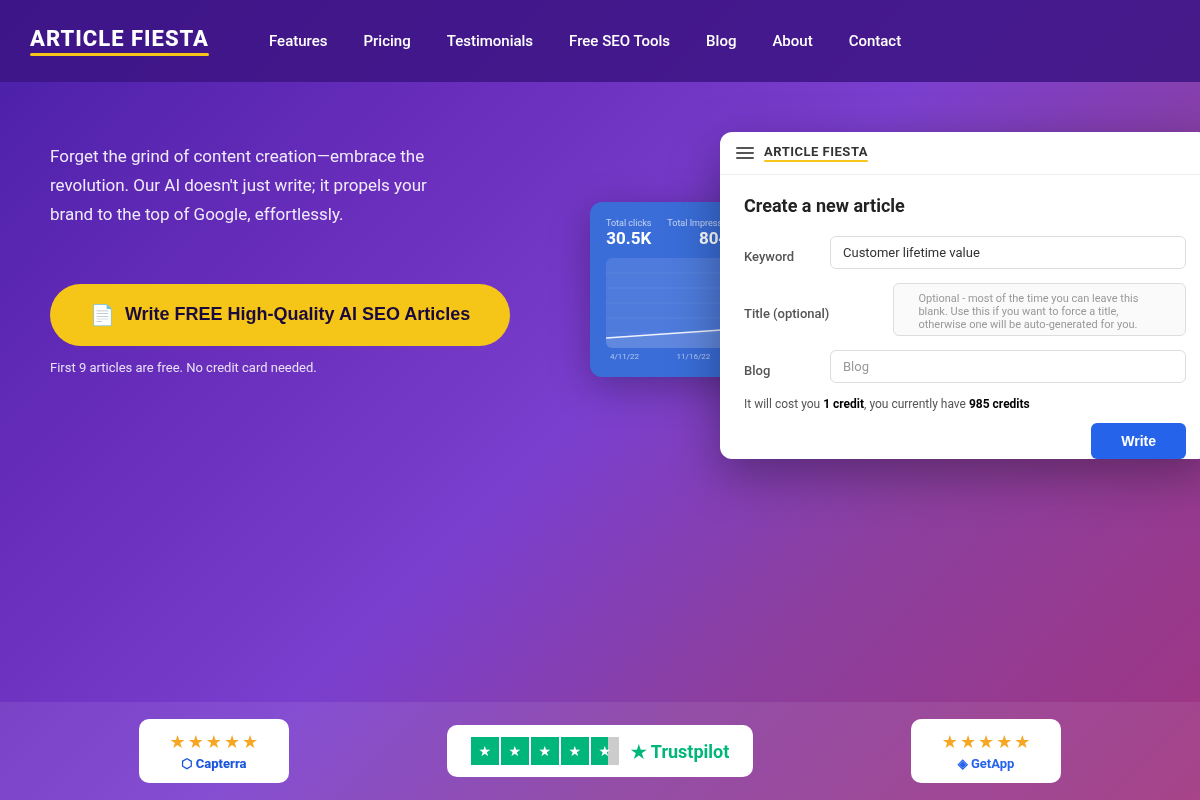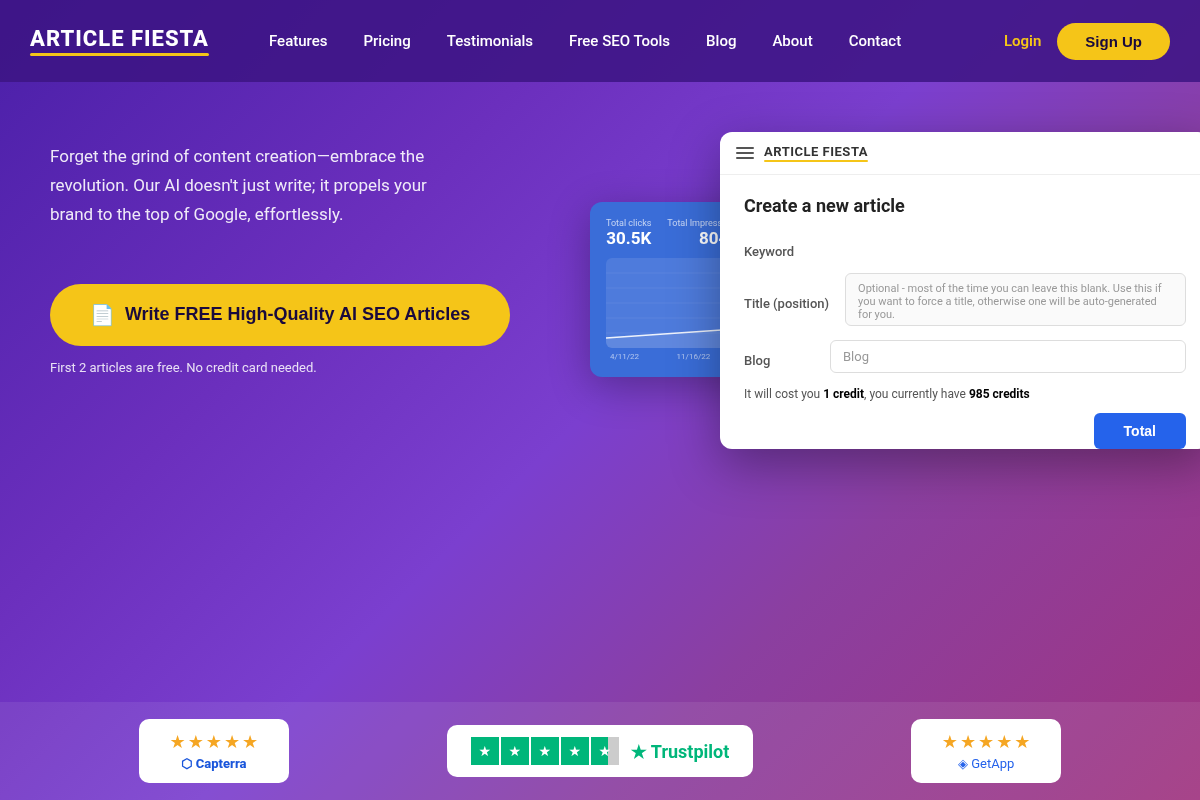--- a/index.html
+++ b/index.html
@@ -257,25 +257,26 @@
       padding: 8px 12px;
       font-size: 13px;
       color: #333;
       background: white;
     }
     .form-input.placeholder-style { color: #999; }
     .form-textarea {
       flex: 1;
       border: 1px solid #ddd;
       border-radius: 6px;
-      padding: 8px 12px;
+      padding: 8px 24px;
       font-size: 11px;
       color: #999;
       height: 53px;
       background: #fafafa;
+      margin-left: 48px;
     }
     .credits-note {
       font-size: 12px;
       color: #555;
       margin: 12px 0;
     }
     .credits-note strong { color: #000000; }
     .submit-btn {
       background: #2563eb;
       color: white;
@@ -373,34 +374,30 @@
   </div>
   <div class="nav-links">
     <a class="nav-link">Features</a>
     <a class="nav-link">Pricing</a>
     <a class="nav-link">Testimonials</a>
     <a class="nav-link">Free SEO Tools</a>
     <a class="nav-link">Blog</a>
     <a class="nav-link">About</a>
     <a class="nav-link">Contact</a>
   </div>
-  <div class="nav-actions">
-    <a class="login-btn">Login</a>
-    <button class="signup-btn">Sign Up</button>
-  </div>
 </nav>
 
 <section class="hero">
   <div class="hero-left">
     <p class="hero-subtitle">Forget the grind of content creation—embrace the revolution. Our AI doesn't just write; it propels your brand to the top of Google, effortlessly.</p>
     <button class="cta-btn">
       <span class="cta-icon">📄</span>
       <span>Write FREE High-Quality AI SEO Articles</span>
     </button>
-    <p class="cta-note">First 2 articles are free. No credit card needed.</p>
+    <p class="cta-note">First 9 articles are free. No credit card needed.</p>
   </div>
 
   <div class="hero-right">
 
     <div class="analytics-card">
       <div class="analytics-stats">
         <div class="stat-item">
           <span class="stat-label">Total clicks</span>
           <span class="stat-value">30.5K</span>
         </div>
@@ -449,33 +446,34 @@
         </div>
         <div>
           <div class="card-logo-text">ARTICLE FIESTA</div>
           <div class="card-logo-under"></div>
         </div>
       </div>
       <div class="card-body">
         <div class="card-title">Create a new article</div>
         <div class="form-row">
           <span class="form-label">Keyword</span>
+          <div class="form-input">Customer lifetime value</div>
         </div>
         <div class="form-row">
-          <span class="form-label">Title (position)</span>
+          <span class="form-label">Title (optional)</span>
           <div class="form-textarea placeholder-style">Optional - most of the time you can leave this blank. Use this if you want to force a title, otherwise one will be auto-generated for you.</div>
         </div>
         <div class="form-row">
           <span class="form-label">Blog</span>
           <div class="form-input placeholder-style">Blog</div>
         </div>
         <p class="credits-note">
           It will cost you <strong>1 credit</strong>, you currently have <strong>985 credits</strong>
         </p>
-        <button class="submit-btn">Total</button>
+        <button class="submit-btn">Write</button>
       </div>
     </div>
   </div>
 </section>
 
 <div class="bottom-bar">
   <div class="review-badge">
     <div class="stars">
       <span class="star">★</span>
       <span class="star">★</span>
@@ -498,15 +496,15 @@
   </div>
 
   <div class="review-badge">
     <div class="stars">
       <span class="star">★</span>
       <span class="star">★</span>
       <span class="star">★</span>
       <span class="star">★</span>
       <span class="star">★</span>
     </div>
-    <span class="badge-label getapp-logo" style="color:#2563eb; font-weight:400;">◈ GetApp</span>
+    <span class="badge-label getapp-logo" style="color:#2563eb; font-weight:700;">◈ GetApp</span>
   </div>
 </div>
 
 </body></html>

